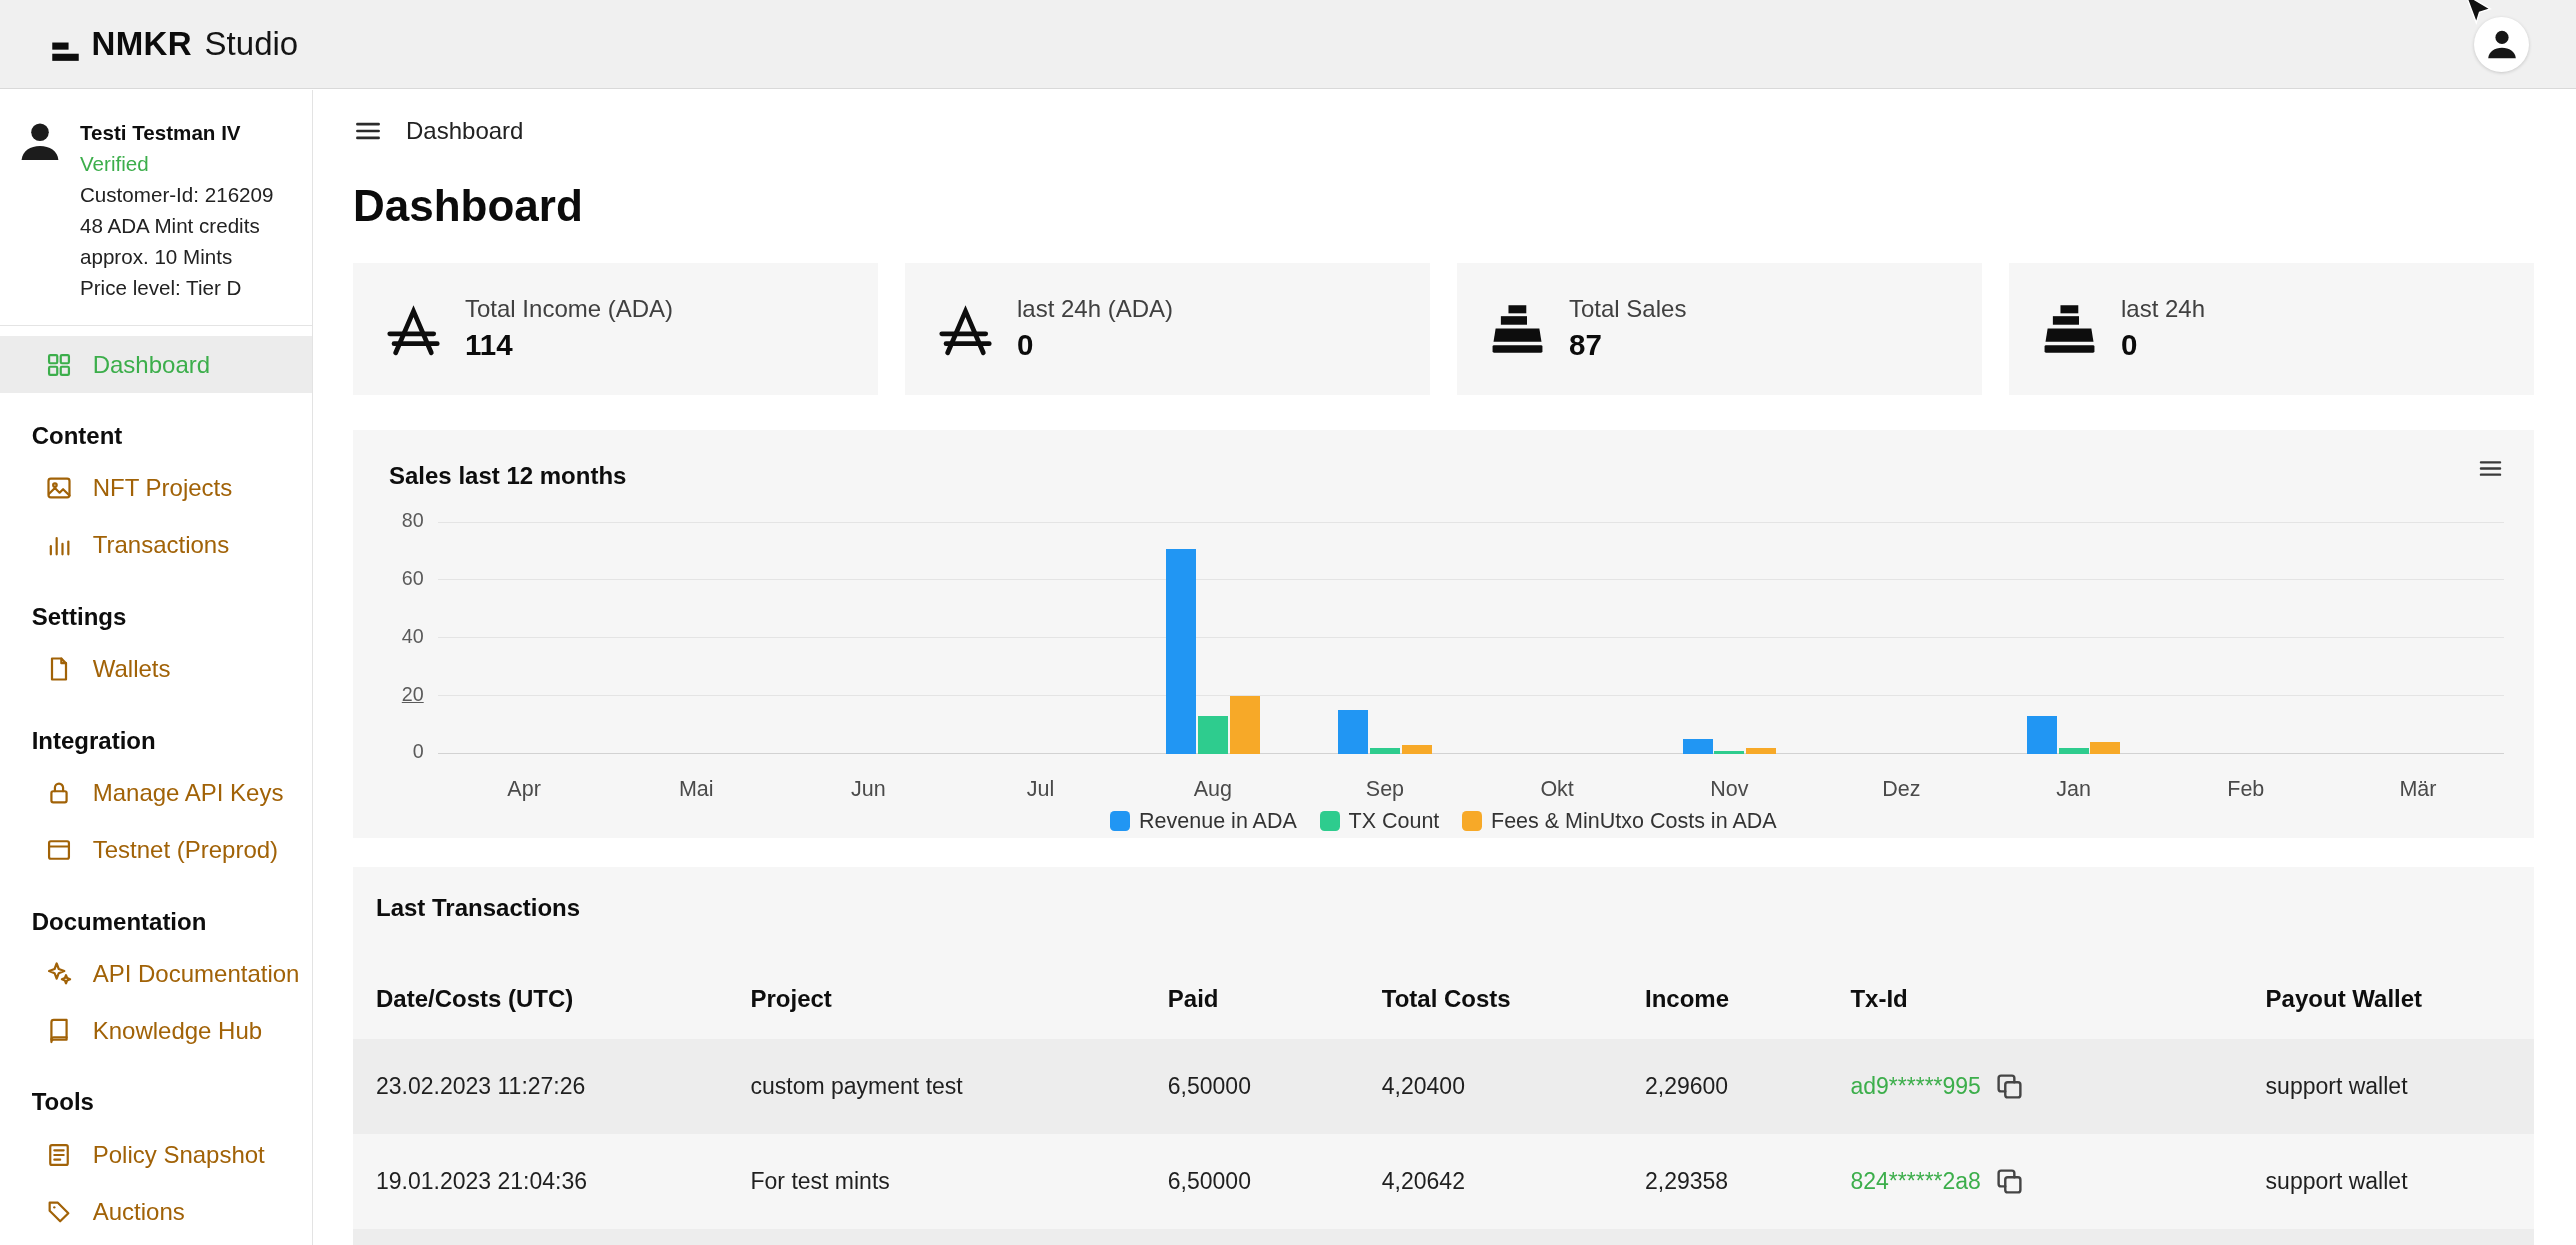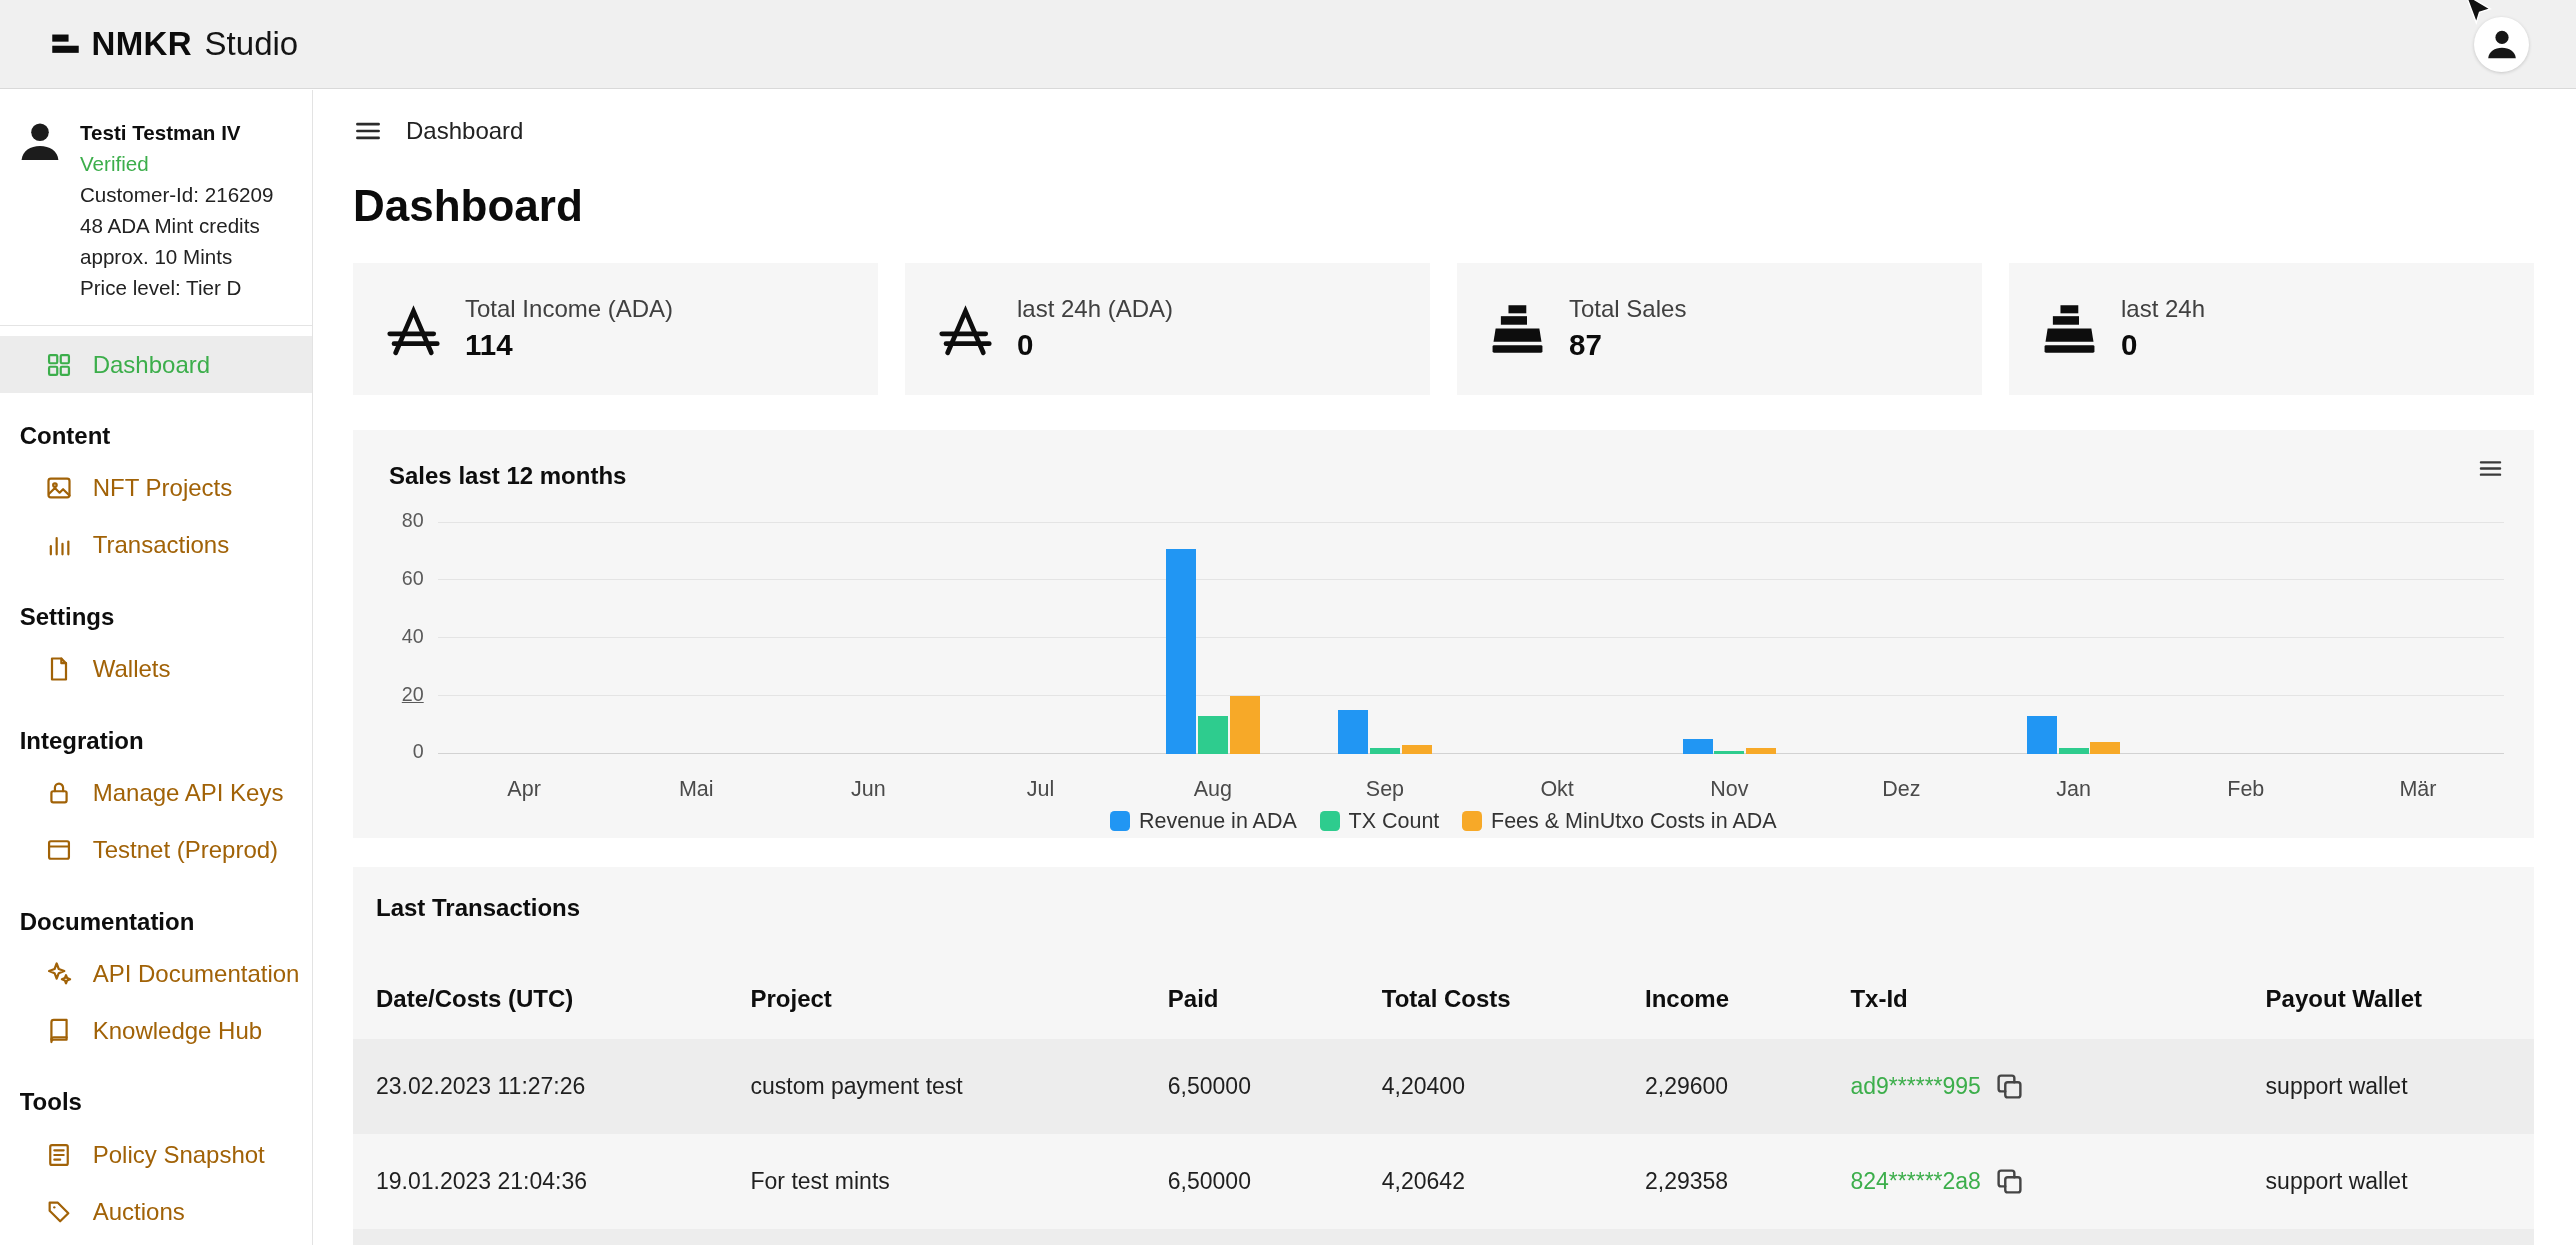--- a/index.html
+++ b/index.html
@@ -8,38 +8,38 @@
     font-family:"Liberation Sans", sans-serif;
     background:#fff; color:#111;
     overflow:hidden; position:relative;
     --accent:#3cae4b;
   }
 
   
   .topbar { position:absolute; top:0; left:0; right:0; height:89px; background:#f0f0f0;
     border-bottom:0.9px solid #d9d9d9; display:flex; align-items:center; justify-content:space-between;
     padding:0 47px 0 52px; z-index:5; }
-  .brand { display:flex; align-items:center; gap:12.5px; font-size:33px; cursor:pointer; }
+  .brand { display:flex; align-items:flex-end; gap:12.5px; font-size:33px; cursor:pointer; }
   .brand-mark svg { width:27px; height:22.4px; display:block; fill:#0c0c0c; }
   .brand-name { font-weight:800; letter-spacing:0.4px; color:#0c0c0c; }
   .brand-suffix { font-weight:400; color:#141414; }
   .topbar-avatar { width:55px; height:55px; border-radius:50%; background:#fff; display:flex;
     align-items:center; justify-content:center; cursor:pointer; box-shadow:0 0.9px 3.6px rgba(0,0,0,.18); }
   .topbar-avatar svg { width:36px; height:36px; fill:#161616; }
 
   
   .sidebar { position:absolute; top:90px; left:0; bottom:0; width:313px; background:#fff;
     border-right:0.9px solid #e3e3e3; overflow:hidden; }
   .user-panel { display:flex; gap:16px; padding:27px 12.5px 21.5px 16px; border-bottom:0.9px solid #e4e4e4; }
   .user-avatar svg { width:48px; height:48px; fill:#1c1c1c; }
   .user-lines { font-size:20.6px; line-height:31px; color:#222; }
   .user-name { font-weight:700; color:#0e0e0e; }
   .user-status { color:var(--accent); }
   .menu { padding-top:10.7px; }
-  .menu-section { font-size:24px; font-weight:700; color:#0d0d0d; padding:29px 0 9.8px 19.7px; }
+  .menu-section { font-size:24px; font-weight:700; color:#0d0d0d; padding:29px 0 9.8px 19.7px;margin-left:12px; }
   .menu-item { height:57px; display:flex; align-items:center; gap:19.7px; padding-left:45px;
     font-size:24px; color:#a16207; cursor:pointer; }
   .menu-item.active { background:#ececec; color:var(--accent); }
   .menu-icon svg { width:28px; height:28px; display:block; fill:none; stroke:currentColor;
     stroke-width:1.9; stroke-linecap:round; stroke-linejoin:round; }
 
   
   .main { position:absolute; top:90px; left:314px; right:0; bottom:0; background:#fff;
     overflow:hidden; padding:21.5px 42px 0 39px; }
   .crumb-row { display:flex; align-items:center; gap:23px; height:39px; }

